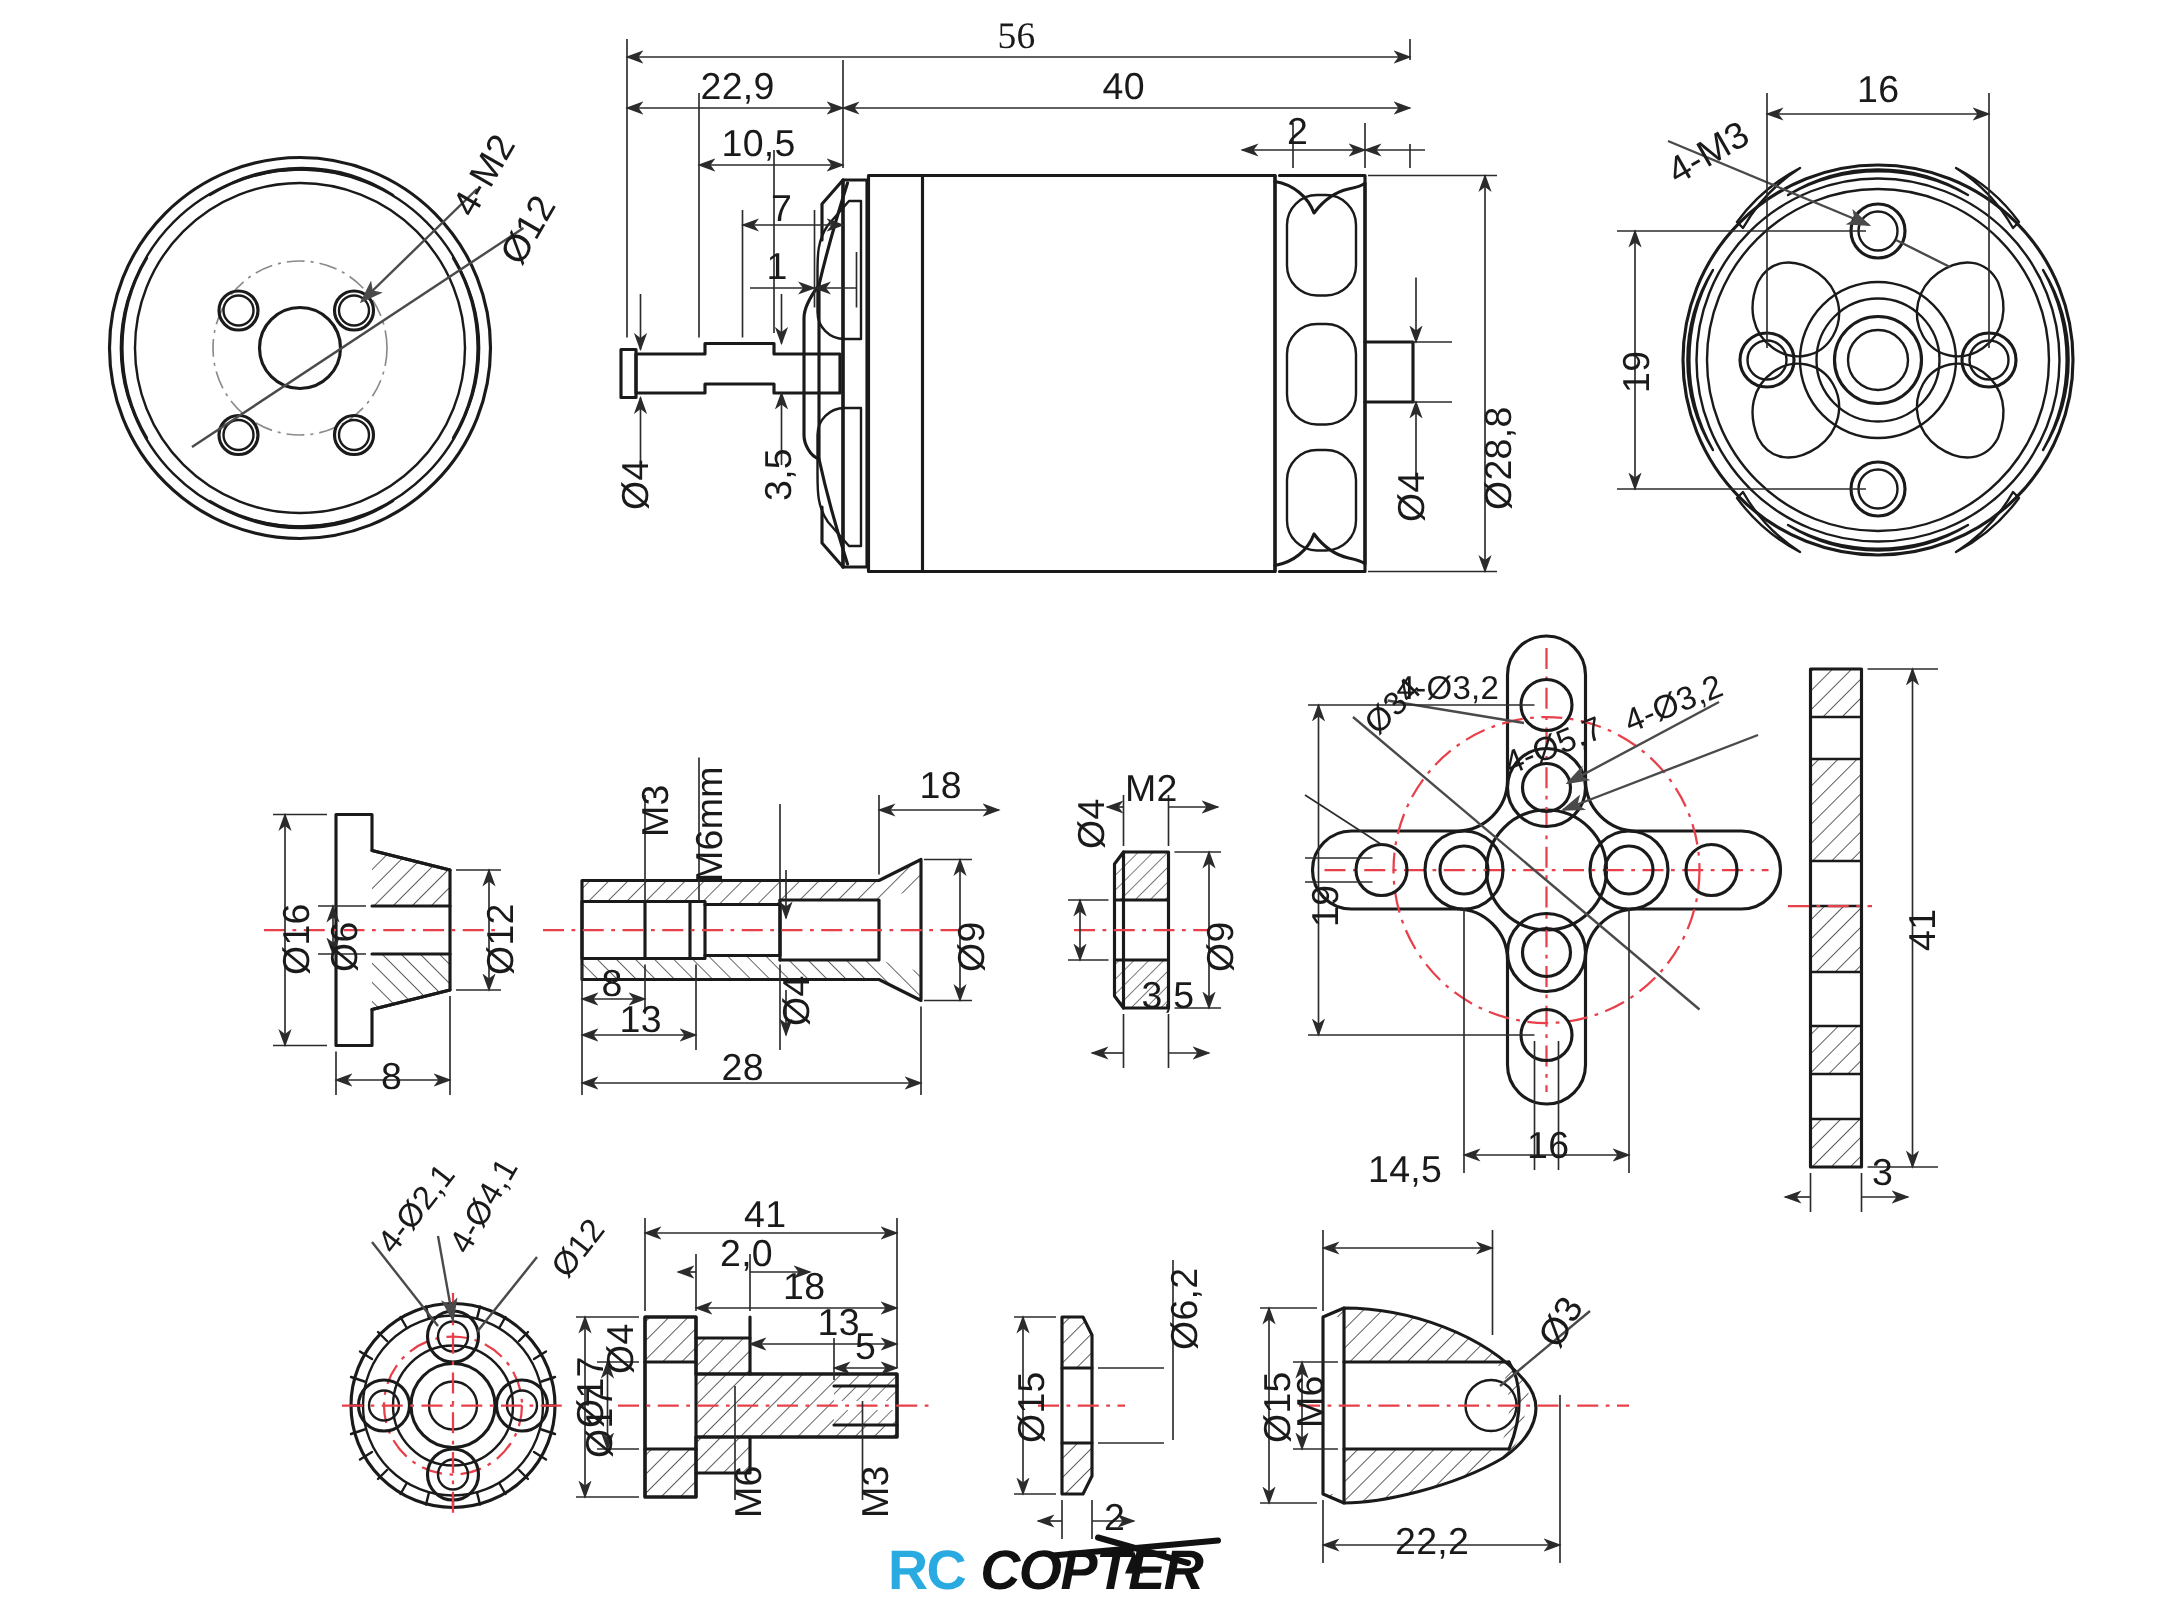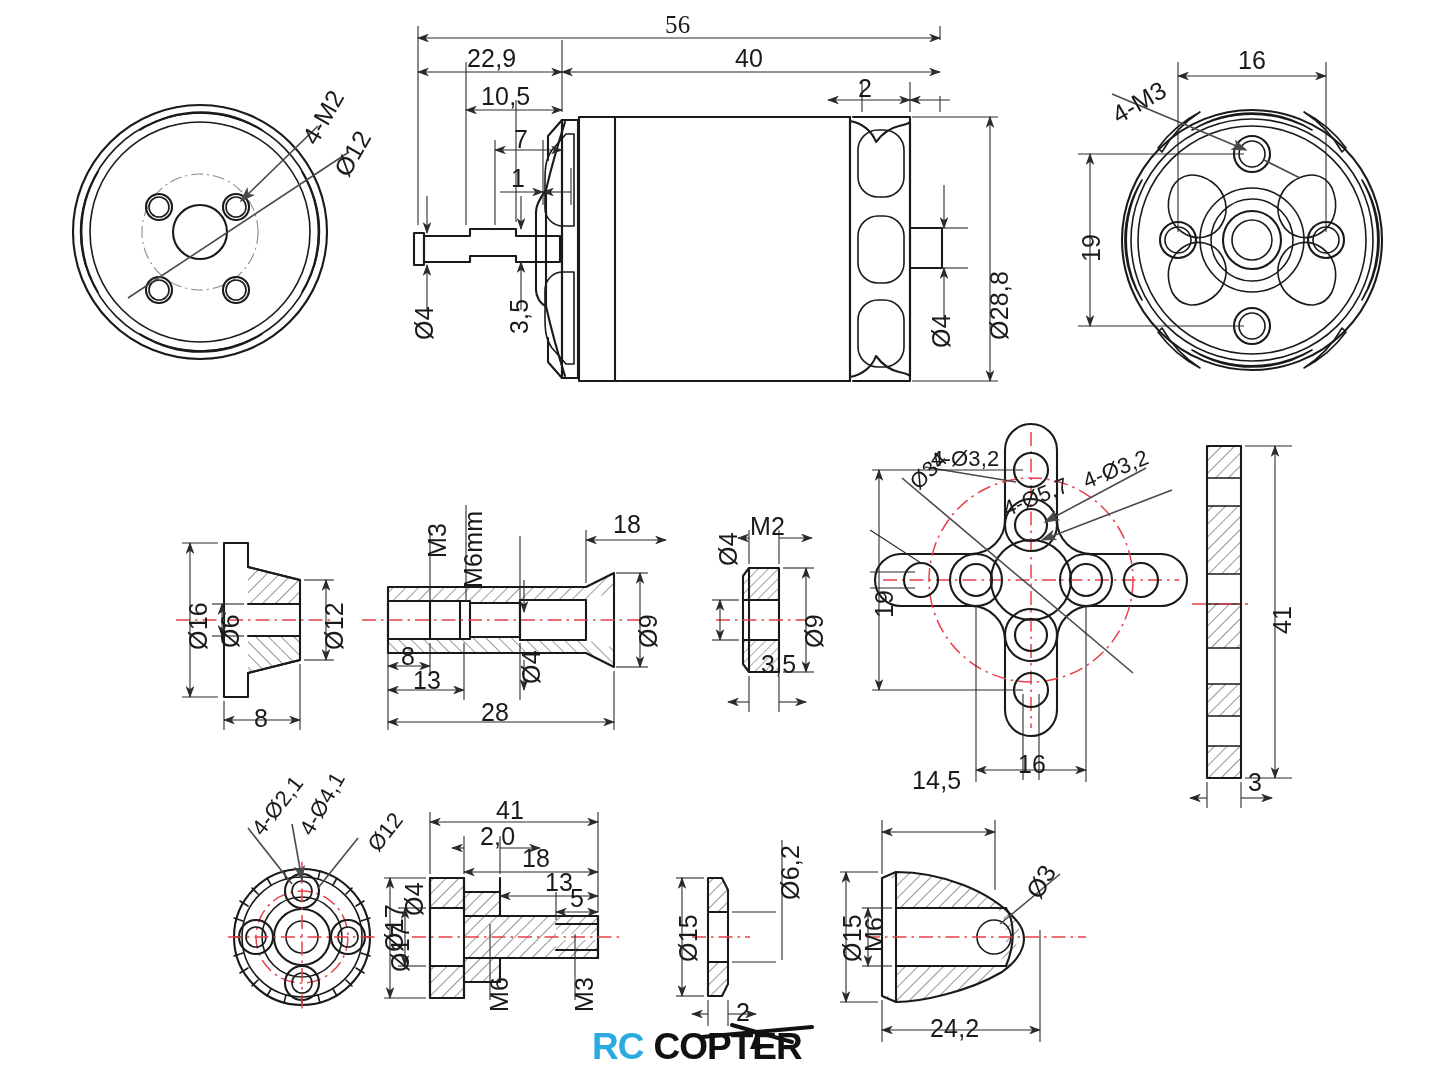--- a/index.html
+++ b/index.html
@@ -18,21 +18,21 @@
   .r52{transform:rotate(-52deg);transform-origin:0 0;}
   .r60{transform:rotate(-60deg);transform-origin:0 0;}
   .r30{transform:rotate(-30deg);transform-origin:0 0;}
   .r22{transform:rotate(-22deg);transform-origin:0 0;}
 
   
   .logo{position:absolute;left:592px;top:1028px;height:40px;
         display:flex;align-items:flex-end;}
   .logo .rc{font-size:37px;font-weight:bold;
             letter-spacing:-1px;-webkit-text-stroke:0px;}
-  .logo .copter{font-size:37px;font-weight:bold;
+  .logo .copter{font-size:37px;font-weight:bold;font-style:italic;
             letter-spacing:-1px;margin-left:10px;}
   .logo svg{position:absolute;left:104px;top:-7px;}
 </style>
 </head>
 <body>
 
 <div class="sheet">
 
 <svg class="dwg" viewBox="0 0 1452 1071">
   <defs>
@@ -613,21 +613,21 @@
 <div class="lbl v90" style="left:402px;top:916px;">Ø4</div>
 <div class="lbl v90" style="left:388px;top:972px;">Ø17</div>
 <div class="lbl v90" style="left:487px;top:1012px;">M6</div>
 <div class="lbl v90" style="left:572px;top:1012px;">M3</div>
 
 <div class="lbl v90" style="left:676px;top:962px;">Ø15</div>
 <div class="lbl v90" style="left:778px;top:900px;">Ø6,2</div>
 <div class="lbl" style="left:736px;top:1000px;">2</div>
 
 <div class="lbl" style="left:912px;top:768px;">14,5</div>
-<div class="lbl" style="left:930px;top:1016px;">24,2</div>
+<div class="lbl" style="left:930px;top:1016px;">22,2</div>
 <div class="lbl v90" style="left:840px;top:962px;">Ø15</div>
 <div class="lbl v90" style="left:862px;top:952px;">M6</div>
 <div class="lbl v90" style="left:1022px;top:890px;transform:rotate(-60deg);">Ø3</div>
 
 <div class="logo">
   <span class="rc" style="color:#29abe2;">RC</span>
   <span class="copter" style="color:#111;">COPTER</span>
   <svg width="130" height="34" viewBox="0 0 130 34">
     <path d="M6,16 L116,6" stroke="#111" stroke-width="4" stroke-linecap="round" fill="none"></path>
     <path d="M36,4 L96,21" stroke="#111" stroke-width="4" stroke-linecap="round" fill="none"></path>

